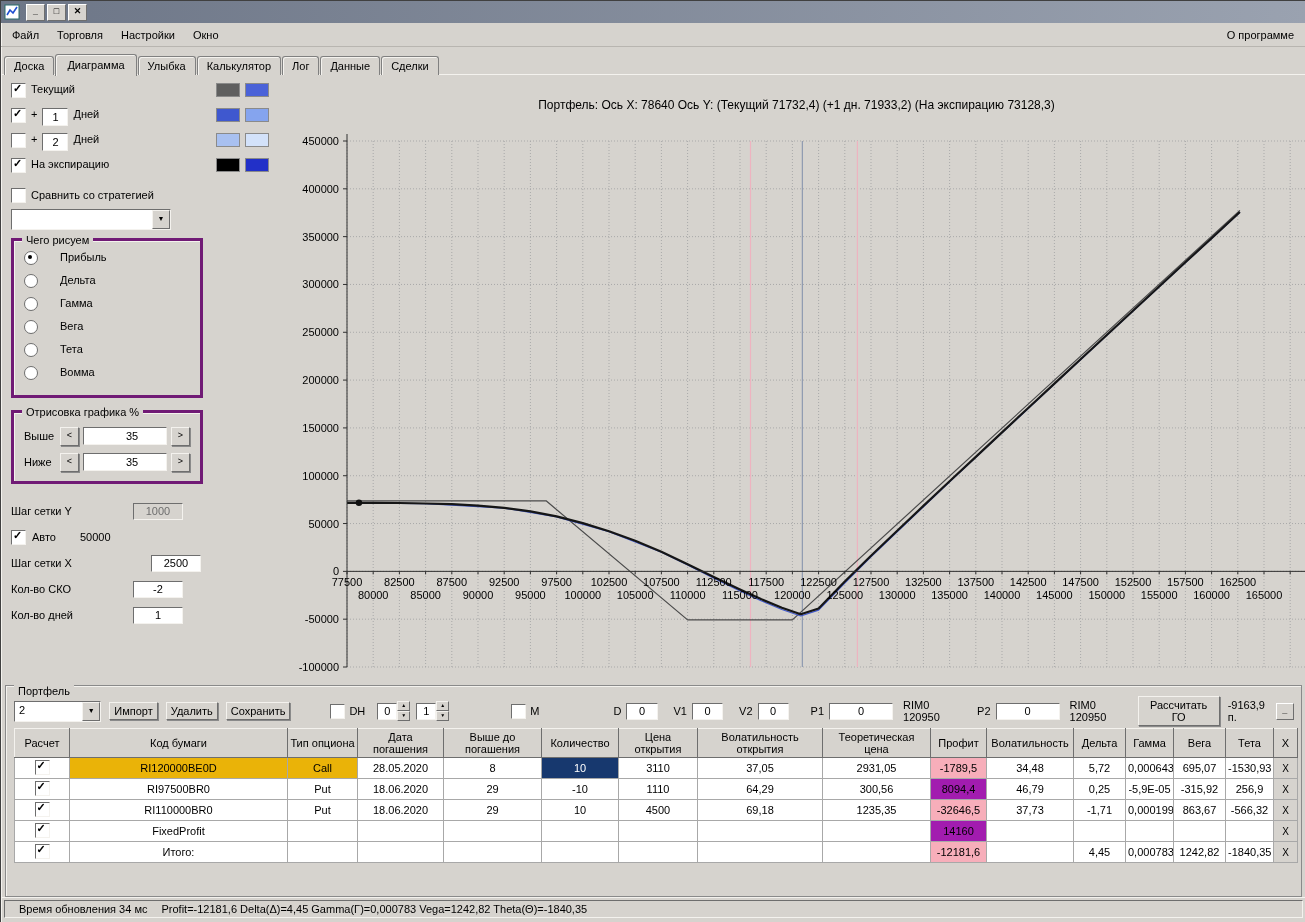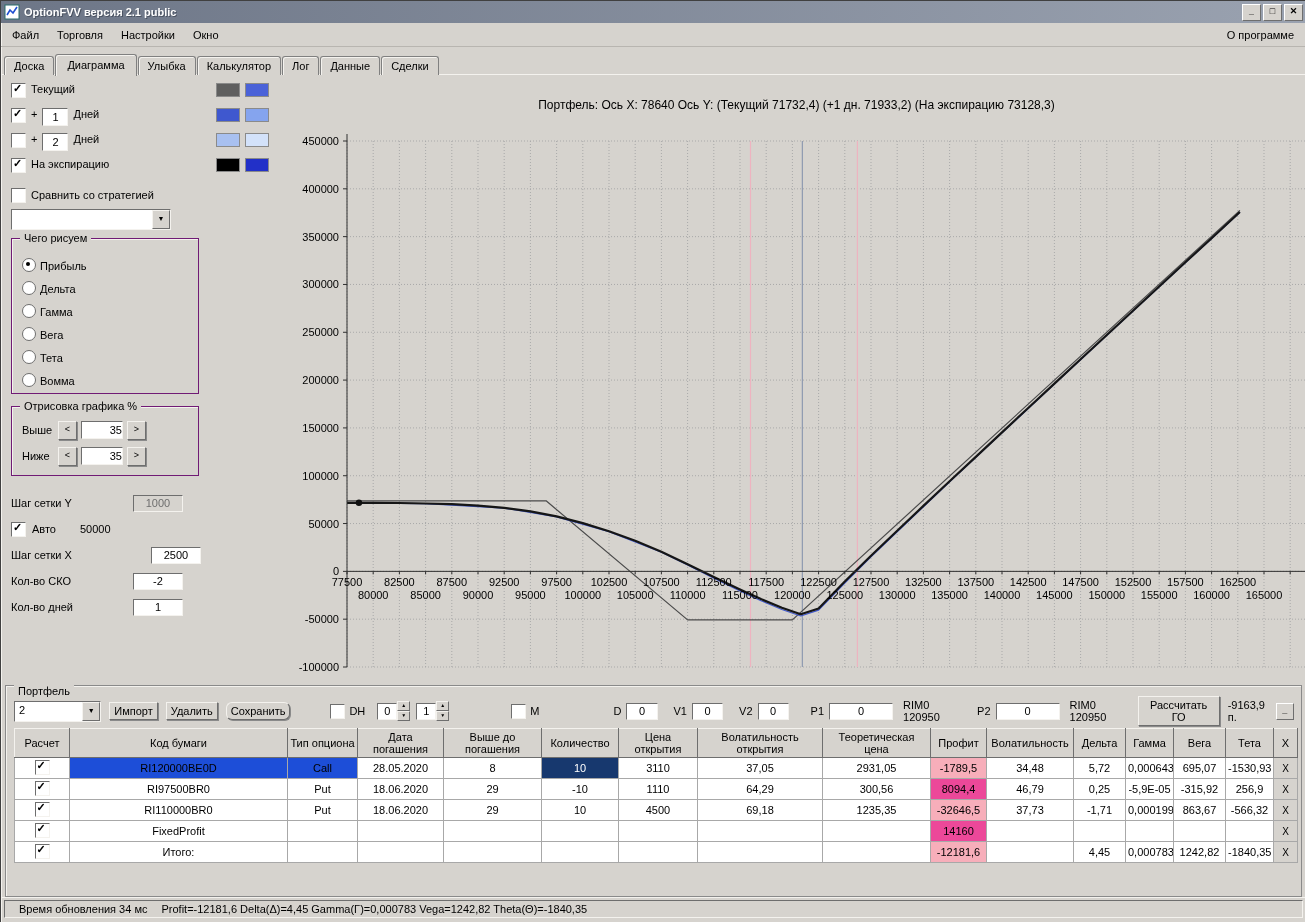--- a/index.html
+++ b/index.html
@@ -35,27 +35,27 @@
   .sunken{border:1px solid;border-color:#6e6e6e #f4f2ee #f4f2ee #6e6e6e;background:#fff;}
   .btn{background:#d6d3ce;border:1px solid;border-color:#f4f2ee #6e6e6e #6e6e6e #f4f2ee;box-shadow:1px 1px 0 #8a8a8a;padding:2px 4px;text-align:center;cursor:default;}
   .legend-row{display:flex;height:25px;gap:5px;}
   .legend-label{flex:1;}
   .swatch{width:22px;height:12px;border:1px solid #8a8a8a;flex:0 0 auto;}
   .dayfield{width:24px;height:16px;text-align:center;line-height:16px;}
   .compare-row{display:flex;align-items:center;gap:5px;height:20px;margin-top:2px;}
   .combo{display:flex;height:19px;margin:4px 0 8px 0;width:158px;border:1px solid;border-color:#6e6e6e #f4f2ee #f4f2ee #6e6e6e;background:#fff;}
   .combo-text{flex:1;padding:2px 4px;}
   .combo-btn{width:16px;background:#d6d3ce;border:1px solid;border-color:#f4f2ee #6e6e6e #6e6e6e #f4f2ee;font-size:7px;text-align:center;line-height:16px;}
-  .groupbox{border:1px solid #701a75;box-shadow:inset 1px 1px 0 #f4f2ee;position:relative;padding:10px 8px 6px 10px;margin:6px 0 12px 0;}
+  .groupbox{border:3px solid #701a75;box-shadow:inset 1px 1px 0 #f4f2ee;position:relative;padding:10px 8px 6px 10px;margin:6px 0 12px 0;}
   .groupbox>.gb-label{position:absolute;top:-7px;left:8px;background:#d6d3ce;padding:0 4px;}
-  .radio-row{display:flex;align-items:flex-end;gap:4px;height:23px;}
+  .radio-row{display:flex;align-items:flex-start;gap:22px;height:23px;}
   .render-row{display:flex;align-items:center;gap:4px;height:26px;}
   .render-row .rlabel{width:32px;}
   .arrow-btn{width:17px;height:17px;line-height:15px;padding:0;font-size:9px;}
-  .render-val{width:40px;height:16px;text-align:right;line-height:16px;}
+  .render-val{width:40px;height:16px;text-align:left;line-height:16px;padding-left:42px;}
   .grid-row{display:flex;align-items:center;height:26px;gap:6px;}
   .glabel{width:78px;}
   .gfield{width:48px;height:15px;text-align:center;line-height:15px;}
   .gfield.disabled{background:#d6d3ce;color:#6e6e6e;}
   .auto-val{margin-left:18px;}
 
   
   .portfolio{flex:0 0 198px;margin:0 4px;border:1px solid #8a8a8a;box-shadow:inset 1px 1px 0 #f4f2ee;position:relative;padding:10px 4px 2px 4px;}
   .portfolio>.gb-label{position:absolute;top:-1px;left:8px;background:#d6d3ce;padding:0 4px;}
   .toolbar{display:flex;align-items:center;height:26px;margin:2px 2px 4px 4px;}
@@ -63,41 +63,40 @@
   .numfield{width:30px;height:15px;text-align:center;line-height:15px;}
   .numfield-wide{width:64px;height:15px;text-align:center;line-height:15px;}
   .spin{display:flex;align-items:center;height:17px;}
   .spin-val{width:18px;height:15px;text-align:center;line-height:15px;}
   .spin-arrows{display:flex;flex-direction:column;width:13px;}
   .sa{height:8px;font-size:5px;line-height:7px;text-align:center;background:#d6d3ce;border:1px solid;border-color:#f4f2ee #6e6e6e #6e6e6e #f4f2ee;}
   .cb-label{margin:0 4px 0 4px;}
   table.ptable{border-collapse:collapse;table-layout:fixed;width:1283px;margin-left:4px;background:#fff;}
   table.ptable th{background:#d6d3ce;border:1px solid;border-color:#f4f2ee #6e6e6e #6e6e6e #f4f2ee;font-weight:normal;padding:1px 2px;line-height:12px;height:26px;}
   table.ptable td{border:1px solid #a8a8a8;text-align:center;height:20px;padding:0 2px;overflow:hidden;white-space:nowrap;}
-  td.hl-yellow{background:#1d4ed8;}
+  td.hl-yellow{background:#eab308;}
   td.hl-navy{background:#17386e;color:#fff;}
   td.hl-pink{background:#f7aeba;}
-  td.hl-green{background:#ec4899;}
+  td.hl-green{background:#a21caf;}
   td.xcell{background:#d6d3ce;font-size:10px;}
 
   
   .statusbar{flex:0 0 21px;padding:2px 3px;border-top:1px solid #f4f2ee;}
   .status-panel{height:16px;border:1px solid;border-color:#6e6e6e #f4f2ee #f4f2ee #6e6e6e;display:flex;align-items:center;padding:0 14px;gap:14px;}
 </style>
 </head>
 <body>
 
 <div class="window">
 
   <div class="titlebar">
     <svg class="title-icon" viewBox="0 0 16 16">
       <rect x="1" y="1" width="14" height="14" fill="#ffffff" stroke="#2a6d6d"></rect>
       <polyline points="3,11 6,6 9,9 13,3" fill="none" stroke="#1f4fd0" stroke-width="1.6"></polyline>
     </svg>
-    <span class="title-text">OptionFVV версия 2.1 public</span>
     <span class="win-btn">_</span>
     <span class="win-btn">□</span>
     <span class="win-btn">✕</span>
   </div>
 
   <div class="menubar">
     <div class="menu-left">
         <div class="menu-item">Файл</div>
         <div class="menu-item">Торговля</div>
         <div class="menu-item">Настройки</div>
@@ -406,21 +405,21 @@
   <div class="portfolio">
     <span class="gb-label">Портфель</span>
 
     <div class="toolbar">
       <div class="combo tb-combo" style="margin:0;">
         <span class="combo-text">2</span>
         <span class="combo-btn">▼</span>
       </div>
       <span class="btn" style="margin-left:8px;">Импорт</span>
       <span class="btn" style="margin-left:8px;">Удалить</span>
-      <span class="btn" style="margin-left:8px;border-radius:6px;">Сохранить</span>
+      <span class="btn" style="margin-left:8px;">Сохранить</span>
 
       <span class="cb" style="margin-left:40px;"></span>
       <span class="cb-label">DH</span>
       <div class="spin" style="margin-left:8px;">
         <span class="spin-val sunken">0</span>
         <span class="spin-arrows">
             <span class="sa">▲</span>
             <span class="sa">▼</span>
           </span>
       </div>

